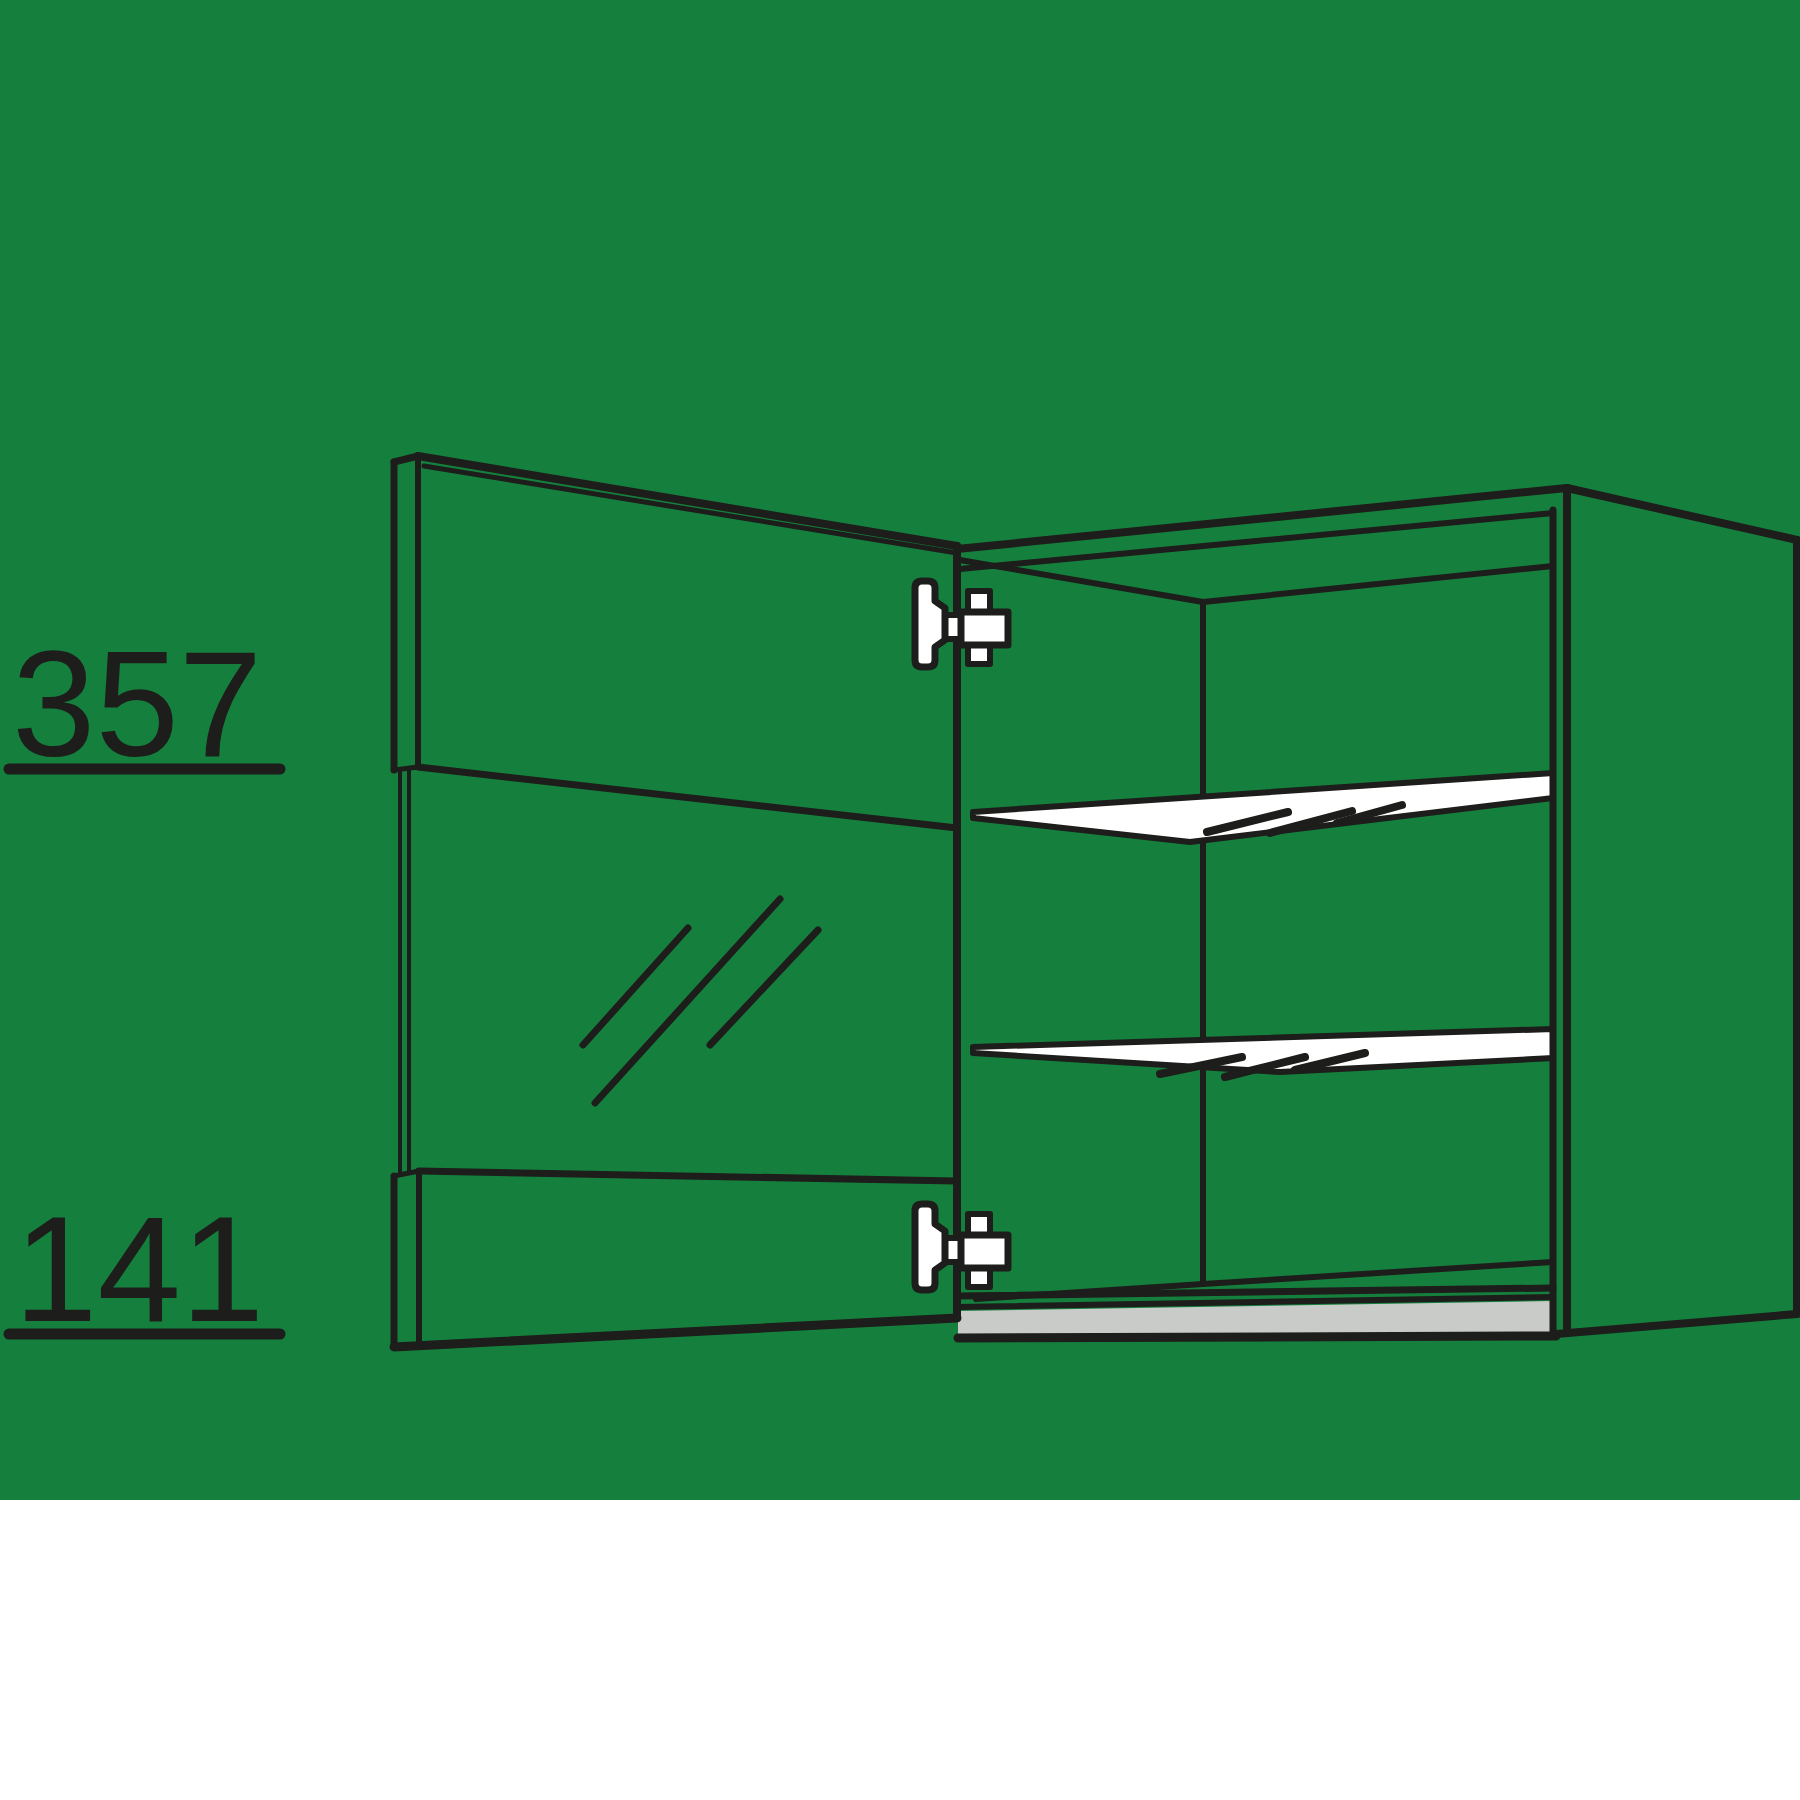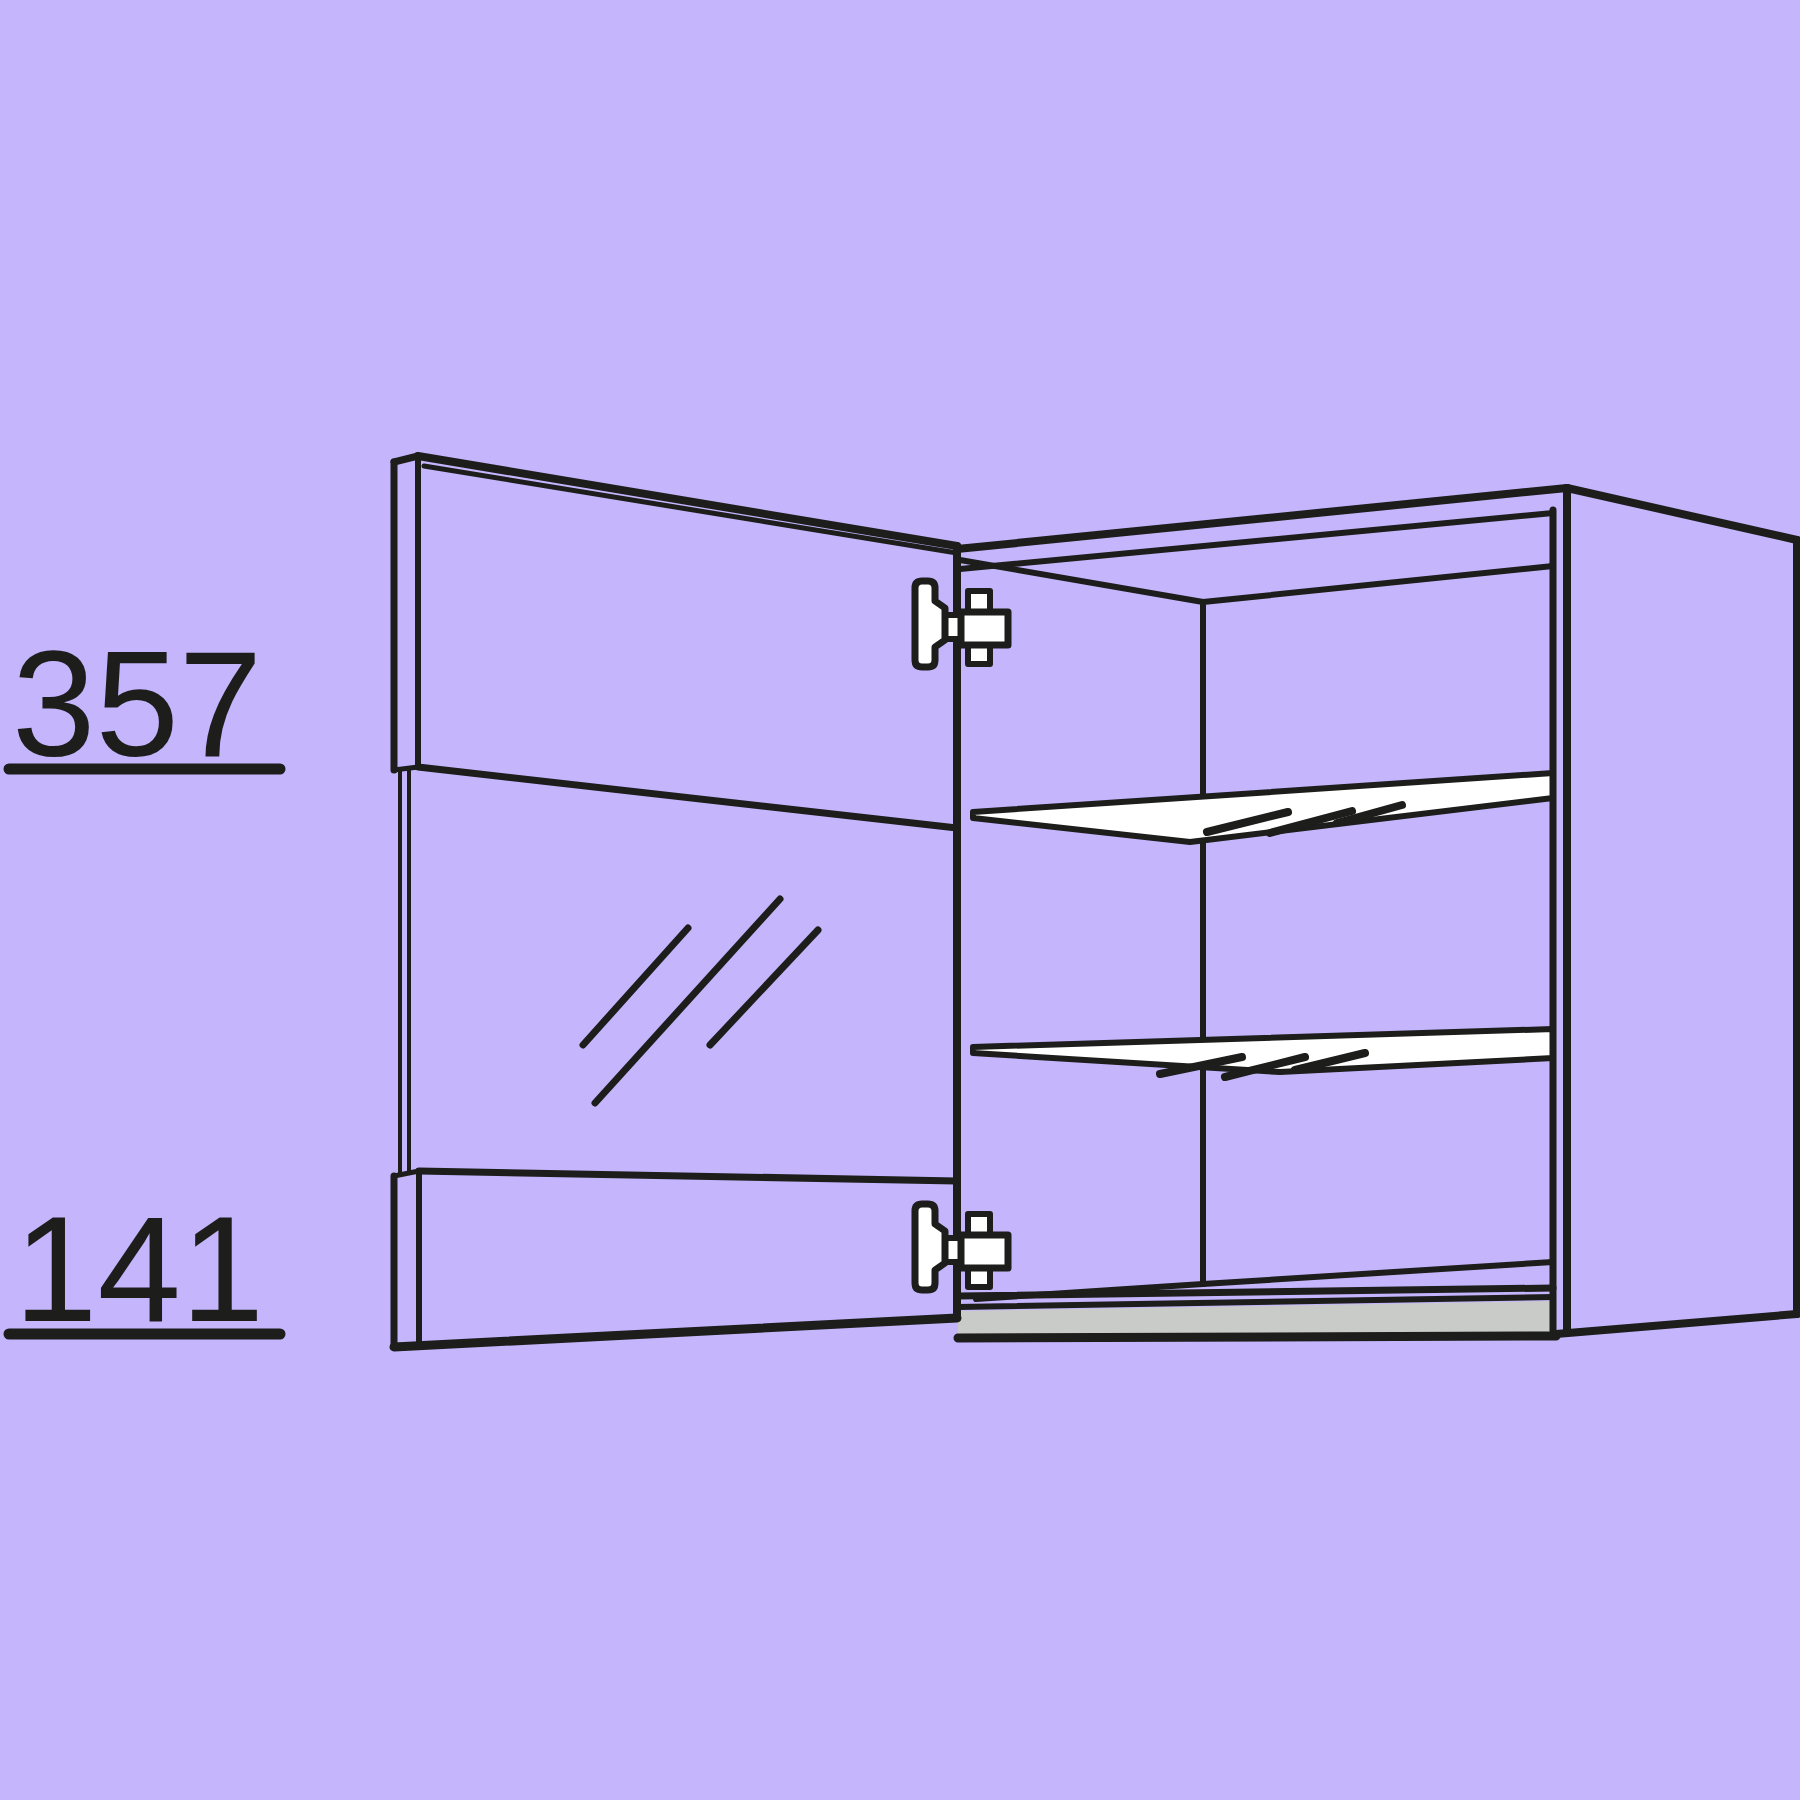--- a/index.html
+++ b/index.html
@@ -3,22 +3,22 @@
 <meta charset="utf-8">
 <style>
   html, body {
     margin: 0;
     padding: 0;
     background: #ffffff;
   }
   .stage {
     position: relative;
     width: 1800px;
-    height: 1800px;
-    background: #c4b5fd;
+    height: 1500px;
+    background: #15803d;
     font-family: "Liberation Sans", sans-serif;
   }
   svg .ln {
     fill: none;
     stroke: #1d1d1b;
     stroke-linecap: round;
     stroke-linejoin: round;
   }
   svg .fillwhite {
     fill: #ffffff;

